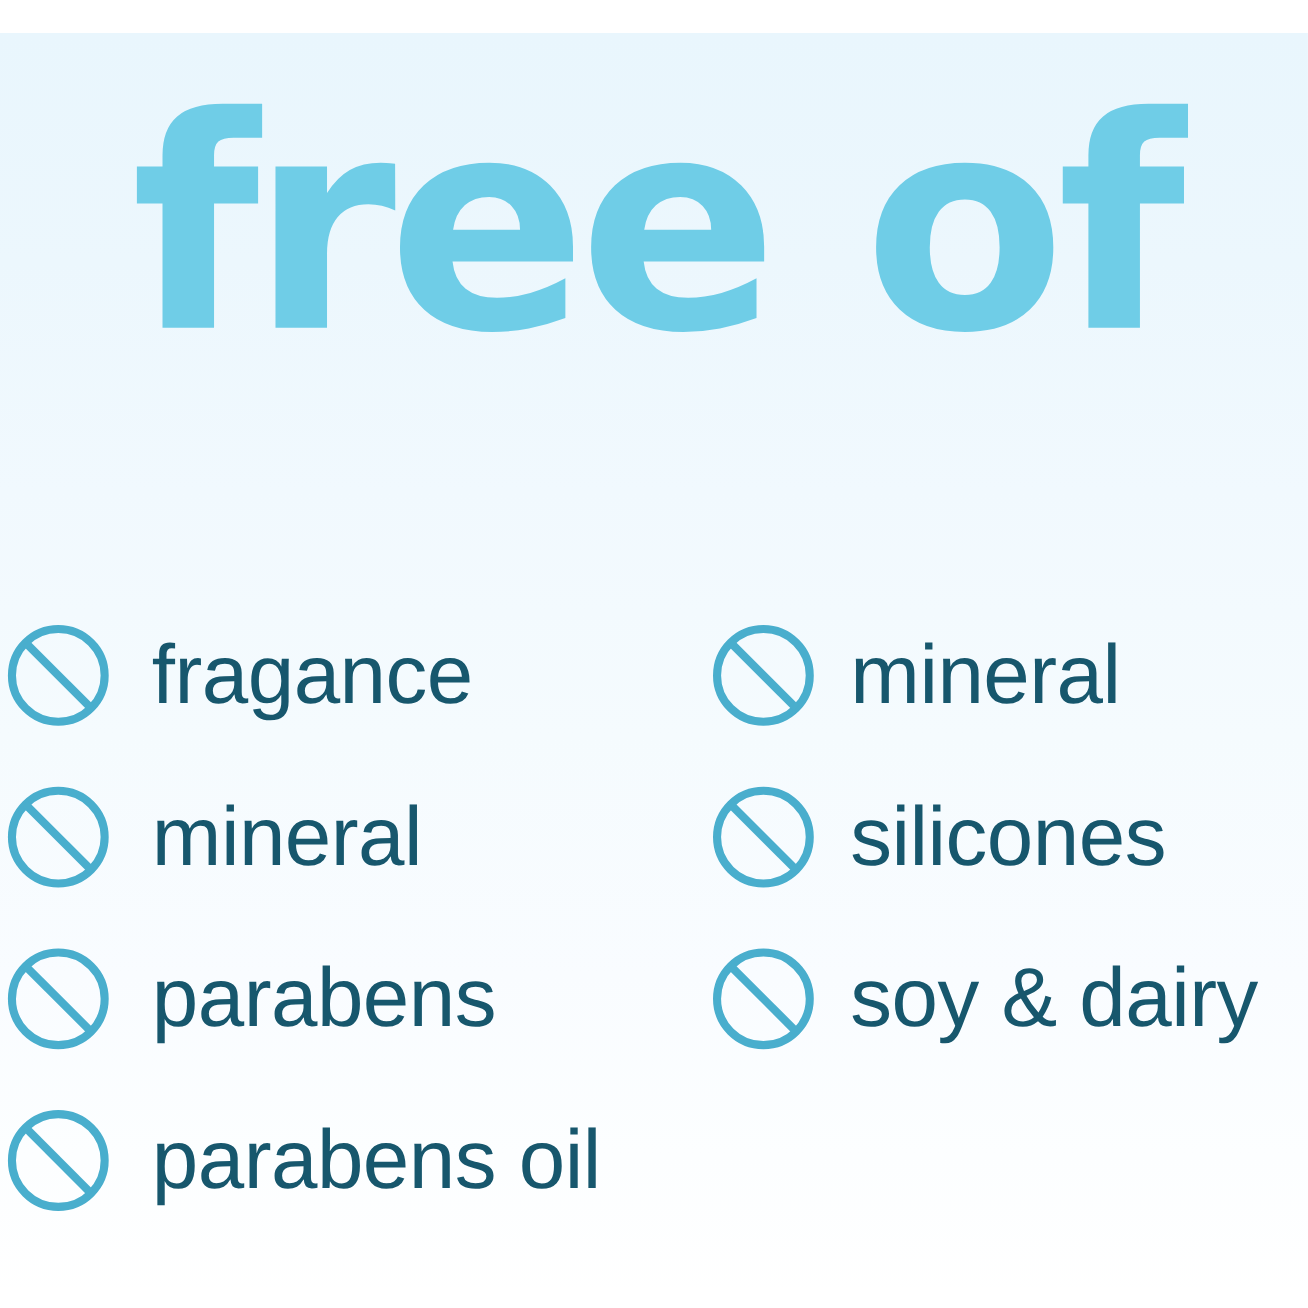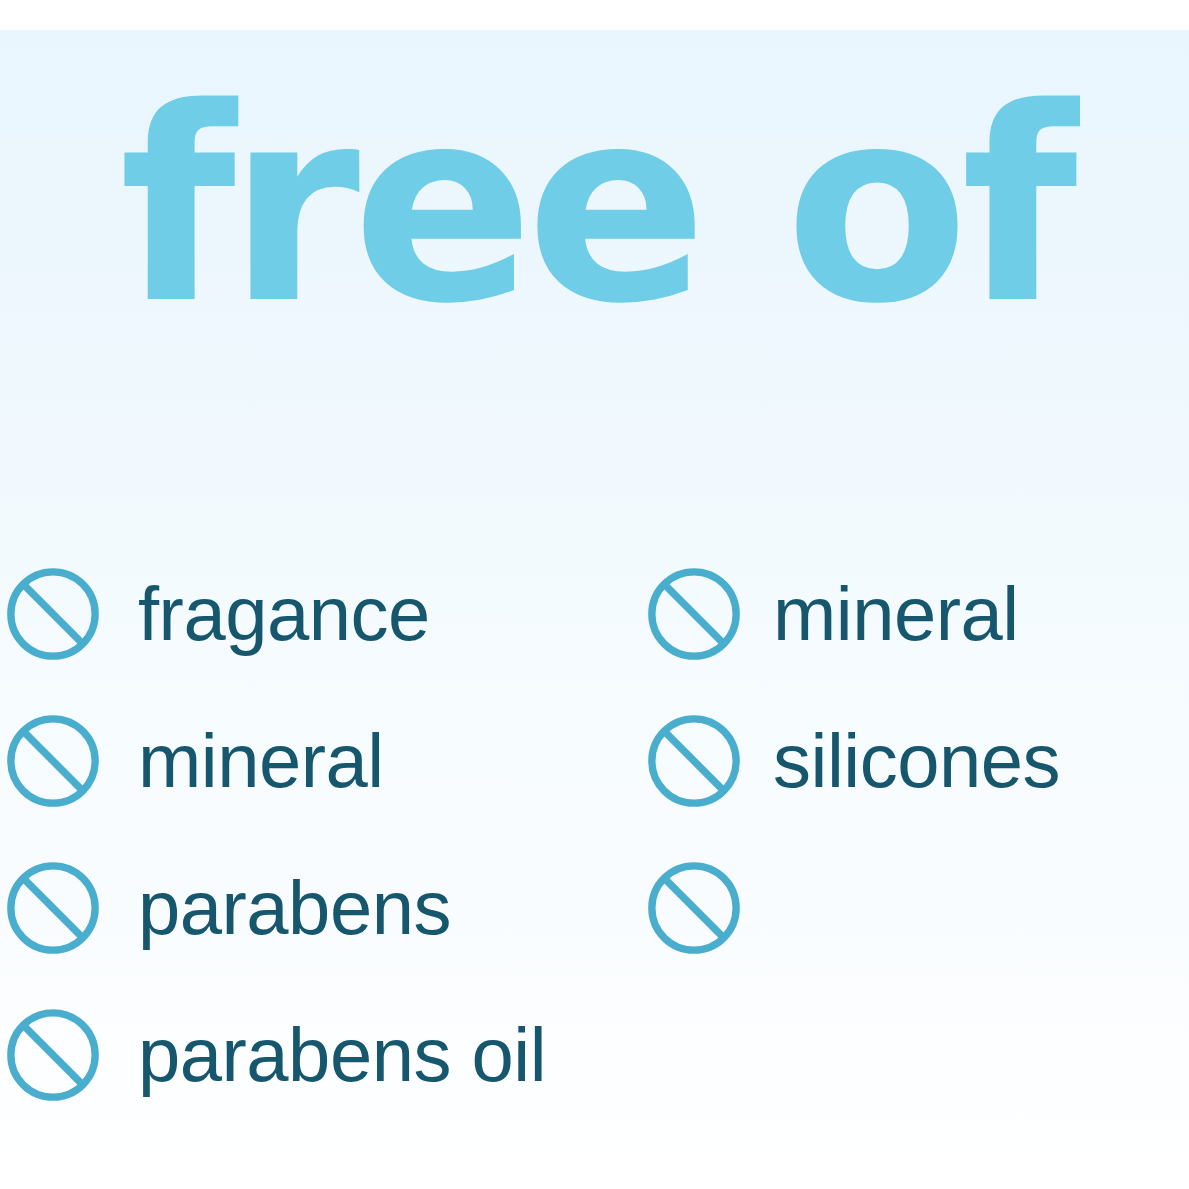--- a/index.html
+++ b/index.html
@@ -167,18 +167,19 @@
           <line x1="19.6" y1="19.6" x2="80.4" y2="80.4" stroke="#49aecd" stroke-width="7.5" stroke-linecap="butt"></line>
         </svg>
         <span class="item-label">silicones</span>
       </div>
 
       <div class="item">
         <svg class="no-icon" viewBox="0 0 100 100">
           <circle cx="50" cy="50" r="43" fill="none" stroke="#49aecd" stroke-width="7.5"></circle>
           <line x1="19.6" y1="19.6" x2="80.4" y2="80.4" stroke="#49aecd" stroke-width="7.5" stroke-linecap="butt"></line>
         </svg>
+        <span class="item-label">soy &amp; dairy</span>
       </div>
 
     </div>
 
   </div>
 </div>
 
 </body></html>

